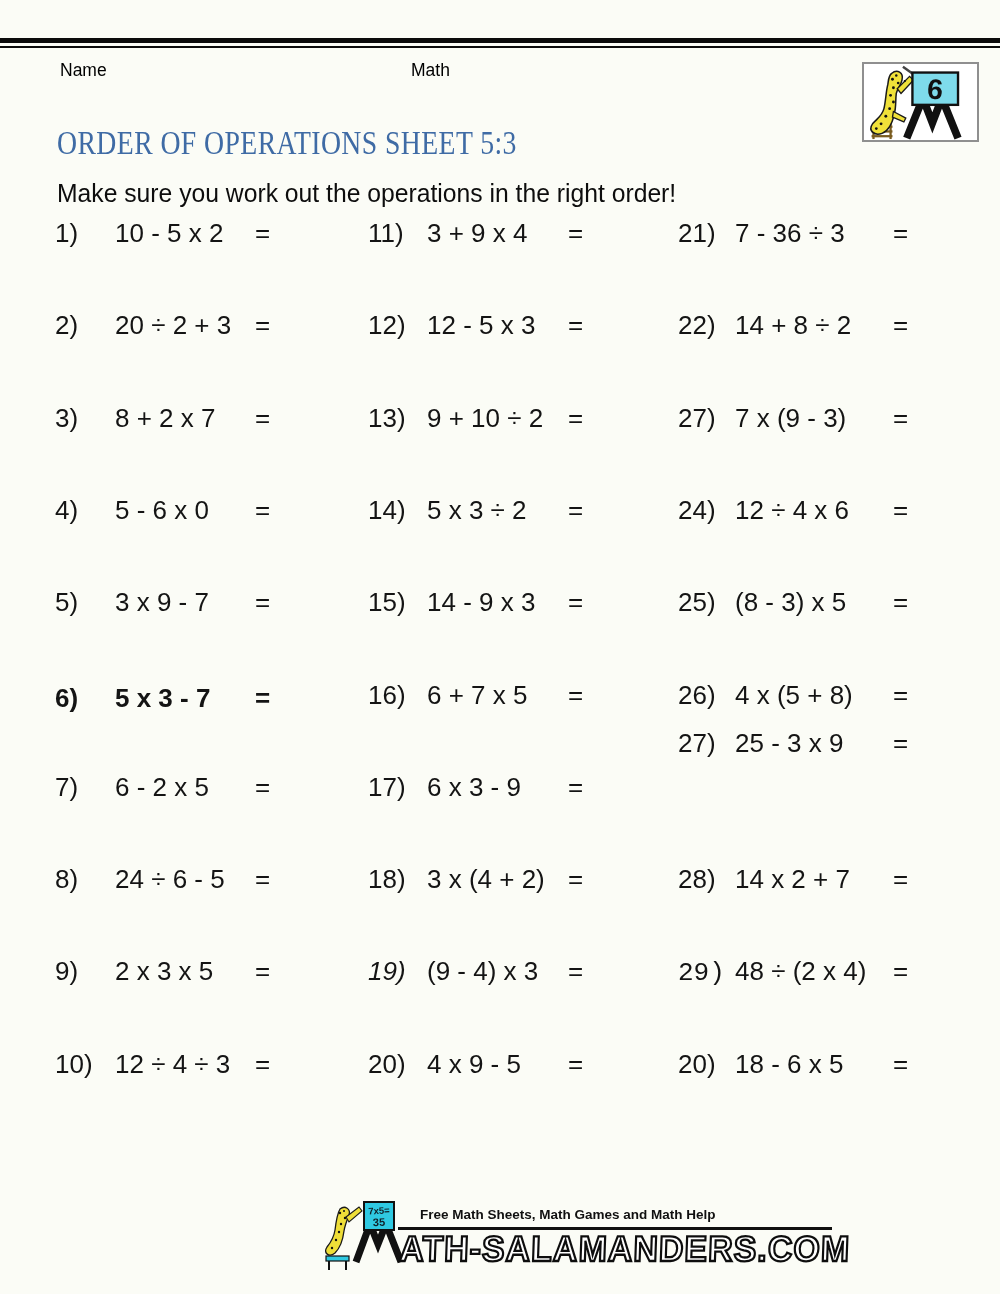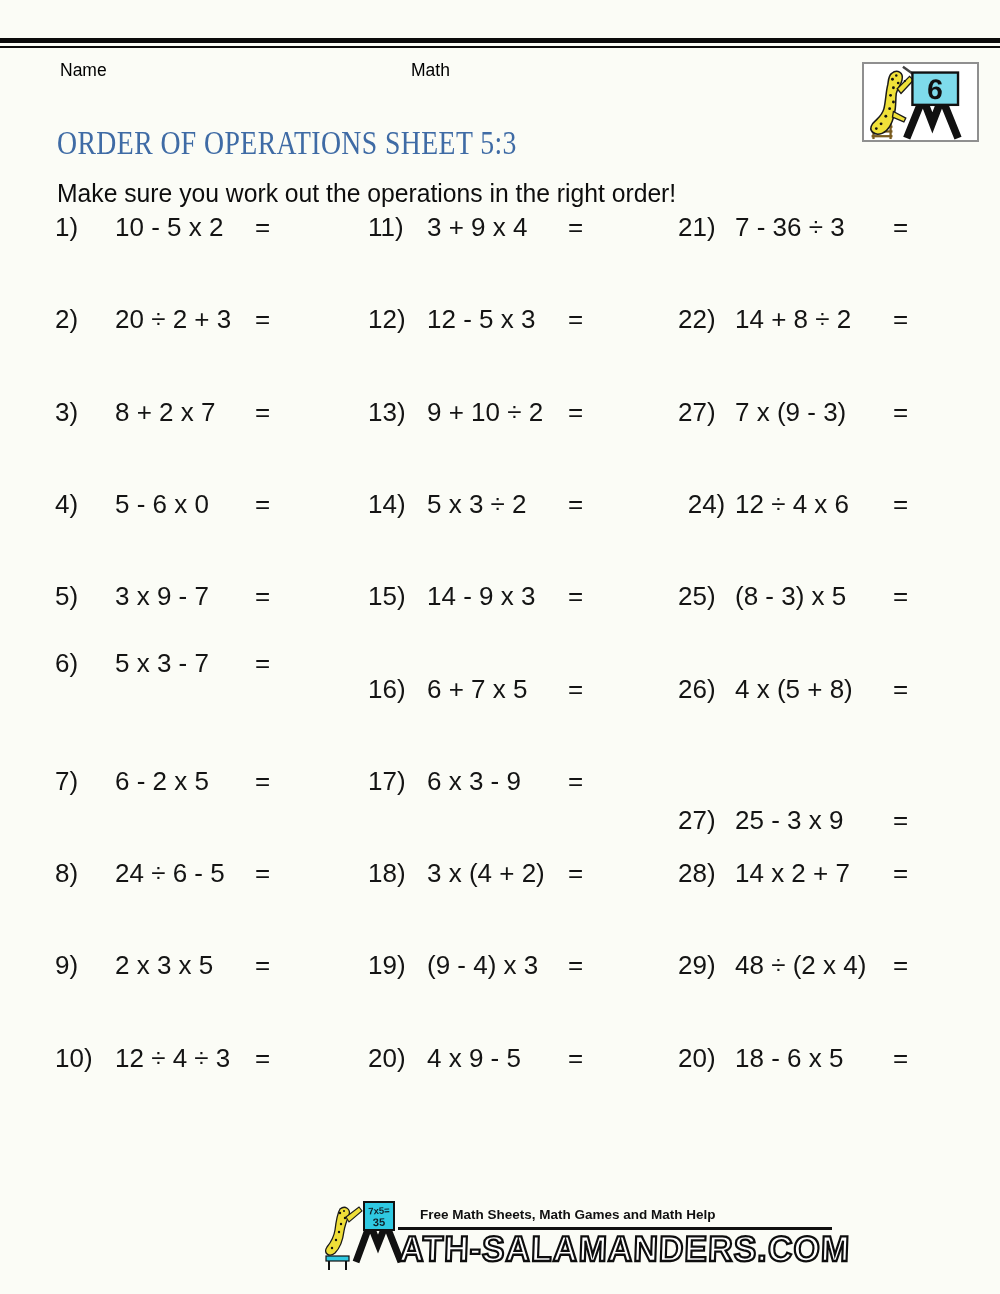--- a/index.html
+++ b/index.html
@@ -32,21 +32,21 @@
     transform:scaleX(.84);transform-origin:left top;
     white-space:nowrap;
   }
   .subtitle{
     position:absolute;left:57px;top:152px;
     font-size:26px;color:#0d0d0d;
     transform:scaleX(.95);transform-origin:left top;
     white-space:nowrap;
   }
   
-  #problems{position:absolute;inset:0;}
+  #problems{position:absolute;inset:0;margin-top:6px;}
   .problem{
     position:absolute;width:300px;
     font-size:26px;line-height:34px;color:#141414;
     white-space:nowrap;
   }
   .pnum{display:inline-block;}
   .peq{position:absolute;top:0;}
   
   .footer-art{position:absolute;left:320px;top:1198px;width:135px;height:90px;}
   .tagline{
@@ -116,44 +116,44 @@
 
   <h1 class="page-title" style="color: rgb(63, 107, 165);">ORDER OF OPERATIONS SHEET 5:3</h1>
   <p class="subtitle">Make sure you work out the operations in the right order!</p>
 
   <div id="problems">
       <div class="problem" style="left: 55px; top: 210px;"><span class="pnum" style="width: 60px;">1)</span><span class="pexpr">10 - 5 x 2</span><span class="peq" style="left: 200px;">=</span></div>
       <div class="problem" style="left: 55px; top: 302.3px;"><span class="pnum" style="width: 60px;">2)</span><span class="pexpr">20 ÷ 2 + 3</span><span class="peq" style="left: 200px;">=</span></div>
       <div class="problem" style="left: 55px; top: 394.6px;"><span class="pnum" style="width: 60px;">3)</span><span class="pexpr">8 + 2 x 7</span><span class="peq" style="left: 200px;">=</span></div>
       <div class="problem" style="left: 55px; top: 486.9px;"><span class="pnum" style="width: 60px;">4)</span><span class="pexpr">5 - 6 x 0</span><span class="peq" style="left: 200px;">=</span></div>
       <div class="problem" style="left: 55px; top: 579.2px;"><span class="pnum" style="width: 60px;">5)</span><span class="pexpr">3 x 9 - 7</span><span class="peq" style="left: 200px;">=</span></div>
-      <div class="problem" style="left: 55px; top: 646px;"><span class="pnum" style="width: 60px;">6)</span><span class="pexpr">5 x 3 - 7</span><span class="peq" style="left: 200px;">=</span></div>
+      <div class="problem" style="left: 55px; top: 675px; font-weight: bold;"><span class="pnum" style="width: 60px;">6)</span><span class="pexpr">5 x 3 - 7</span><span class="peq" style="left: 200px;">=</span></div>
       <div class="problem" style="left: 55px; top: 763.8px;"><span class="pnum" style="width: 60px;">7)</span><span class="pexpr">6 - 2 x 5</span><span class="peq" style="left: 200px;">=</span></div>
       <div class="problem" style="left: 55px; top: 856.1px;"><span class="pnum" style="width: 60px;">8)</span><span class="pexpr">24 ÷ 6 - 5</span><span class="peq" style="left: 200px;">=</span></div>
       <div class="problem" style="left: 55px; top: 948.4px;"><span class="pnum" style="width: 60px;">9)</span><span class="pexpr">2 x 3 x 5</span><span class="peq" style="left: 200px;">=</span></div>
       <div class="problem" style="left: 55px; top: 1040.7px;"><span class="pnum" style="width: 60px;">10)</span><span class="pexpr">12 ÷ 4 ÷ 3</span><span class="peq" style="left: 200px;">=</span></div>
       <div class="problem" style="left: 368px; top: 210px;"><span class="pnum" style="width: 59px;">11)</span><span class="pexpr">3 + 9 x 4</span><span class="peq" style="left: 200px;">=</span></div>
       <div class="problem" style="left: 368px; top: 302.3px;"><span class="pnum" style="width: 59px;">12)</span><span class="pexpr">12 - 5 x 3</span><span class="peq" style="left: 200px;">=</span></div>
       <div class="problem" style="left: 368px; top: 394.6px;"><span class="pnum" style="width: 59px;">13)</span><span class="pexpr">9 + 10 ÷ 2</span><span class="peq" style="left: 200px;">=</span></div>
       <div class="problem" style="left: 368px; top: 486.9px;"><span class="pnum" style="width: 59px;">14)</span><span class="pexpr">5 x 3 ÷ 2</span><span class="peq" style="left: 200px;">=</span></div>
       <div class="problem" style="left: 368px; top: 579.2px;"><span class="pnum" style="width: 59px;">15)</span><span class="pexpr">14 - 9 x 3</span><span class="peq" style="left: 200px;">=</span></div>
       <div class="problem" style="left: 368px; top: 671.5px;"><span class="pnum" style="width: 59px;">16)</span><span class="pexpr">6 + 7 x 5</span><span class="peq" style="left: 200px;">=</span></div>
       <div class="problem" style="left: 368px; top: 763.8px;"><span class="pnum" style="width: 59px;">17)</span><span class="pexpr">6 x 3 - 9</span><span class="peq" style="left: 200px;">=</span></div>
       <div class="problem" style="left: 368px; top: 856.1px;"><span class="pnum" style="width: 59px;">18)</span><span class="pexpr">3 x (4 + 2)</span><span class="peq" style="left: 200px;">=</span></div>
-      <div class="problem" style="left: 368px; top: 948.4px;"><span class="pnum" style="width: 59px;">19)</span><span class="pexpr">(9 - 4) x 3</span><span class="peq" style="left: 200px;">=</span></div>
+      <div class="problem" style="left: 368px; top: 948.4px;"><span class="pnum" style="width: 59px; font-style: italic;">19)</span><span class="pexpr">(9 - 4) x 3</span><span class="peq" style="left: 200px;">=</span></div>
       <div class="problem" style="left: 368px; top: 1040.7px;"><span class="pnum" style="width: 59px;">20)</span><span class="pexpr">4 x 9 - 5</span><span class="peq" style="left: 200px;">=</span></div>
       <div class="problem" style="left: 678px; top: 210px;"><span class="pnum" style="width: 57px;">21)</span><span class="pexpr">7 - 36 ÷ 3</span><span class="peq" style="left: 215px;">=</span></div>
       <div class="problem" style="left: 678px; top: 302.3px;"><span class="pnum" style="width: 57px;">22)</span><span class="pexpr">14 + 8 ÷ 2</span><span class="peq" style="left: 215px;">=</span></div>
       <div class="problem" style="left: 678px; top: 394.6px;"><span class="pnum" style="width: 57px;">27)</span><span class="pexpr">7 x (9 - 3)</span><span class="peq" style="left: 215px;">=</span></div>
-      <div class="problem" style="left: 678px; top: 486.9px;"><span class="pnum" style="width: 57px; text-align: center;">24)</span><span class="pexpr">12 ÷ 4 x 6</span><span class="peq" style="left: 215px;">=</span></div>
+      <div class="problem" style="left: 678px; top: 486.9px;"><span class="pnum" style="width: 57px;">24)</span><span class="pexpr">12 ÷ 4 x 6</span><span class="peq" style="left: 215px;">=</span></div>
       <div class="problem" style="left: 678px; top: 579.2px;"><span class="pnum" style="width: 57px;">25)</span><span class="pexpr">(8 - 3) x 5</span><span class="peq" style="left: 215px;">=</span></div>
       <div class="problem" style="left: 678px; top: 671.5px;"><span class="pnum" style="width: 57px;">26)</span><span class="pexpr">4 x (5 + 8)</span><span class="peq" style="left: 215px;">=</span></div>
-      <div class="problem" style="left: 678px; top: 803px;"><span class="pnum" style="width: 57px;">27)</span><span class="pexpr">25 - 3 x 9</span><span class="peq" style="left: 215px;">=</span></div>
+      <div class="problem" style="left: 678px; top: 720px;"><span class="pnum" style="width: 57px;">27)</span><span class="pexpr">25 - 3 x 9</span><span class="peq" style="left: 215px;">=</span></div>
       <div class="problem" style="left: 678px; top: 856.1px;"><span class="pnum" style="width: 57px;">28)</span><span class="pexpr">14 x 2 + 7</span><span class="peq" style="left: 215px;">=</span></div>
-      <div class="problem" style="left: 678px; top: 948.4px;"><span class="pnum" style="width: 57px;">29)</span><span class="pexpr">48 ÷ (2 x 4)</span><span class="peq" style="left: 215px;">=</span></div>
+      <div class="problem" style="left: 678px; top: 948.4px;"><span class="pnum" style="width: 57px; font-family: Liberation Mono, monospace;">29)</span><span class="pexpr">48 ÷ (2 x 4)</span><span class="peq" style="left: 215px;">=</span></div>
       <div class="problem" style="left: 678px; top: 1040.7px;"><span class="pnum" style="width: 57px;">20)</span><span class="pexpr">18 - 6 x 5</span><span class="peq" style="left: 215px;">=</span></div>
     </div>
 
   <div class="footer-art">
     <svg viewBox="0 0 135 90" width="135" height="90">
 
       <g>
         <rect x="6" y="58" width="23" height="5" fill="#2fc9e2" stroke="#111" stroke-width="1.2"></rect>
         <line x1="9" y1="63" x2="9" y2="72" stroke="#111" stroke-width="2"></line>
         <line x1="26" y1="63" x2="26" y2="72" stroke="#111" stroke-width="2"></line>

